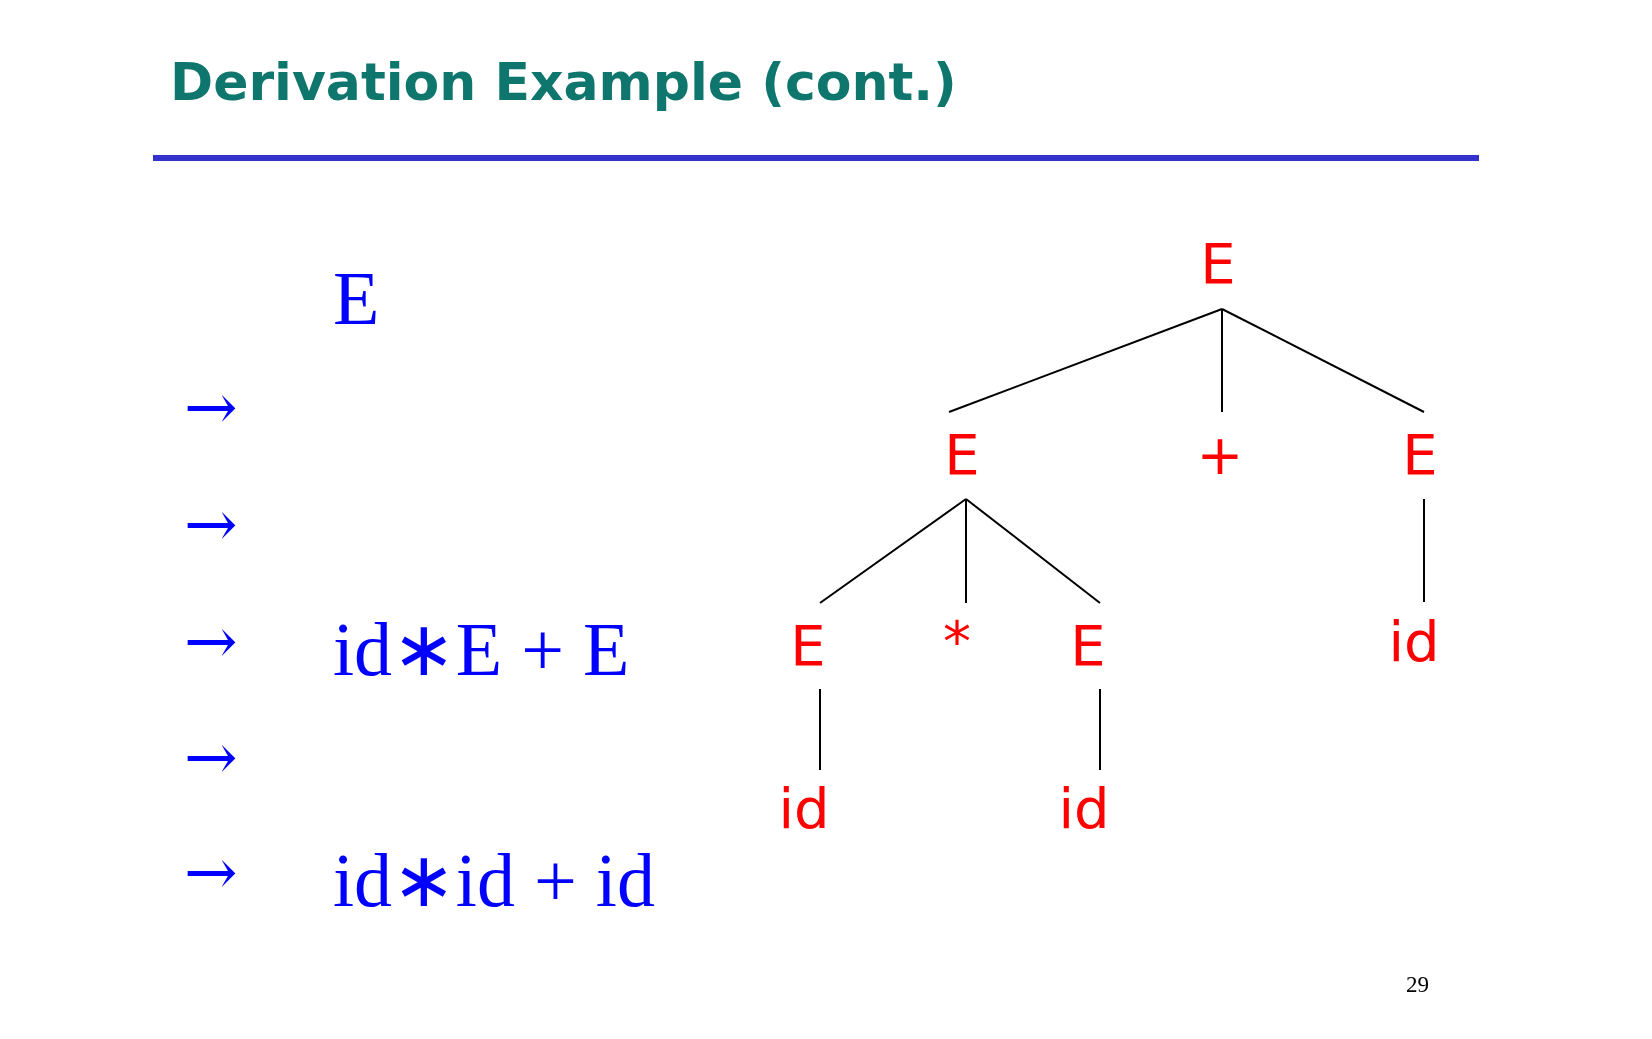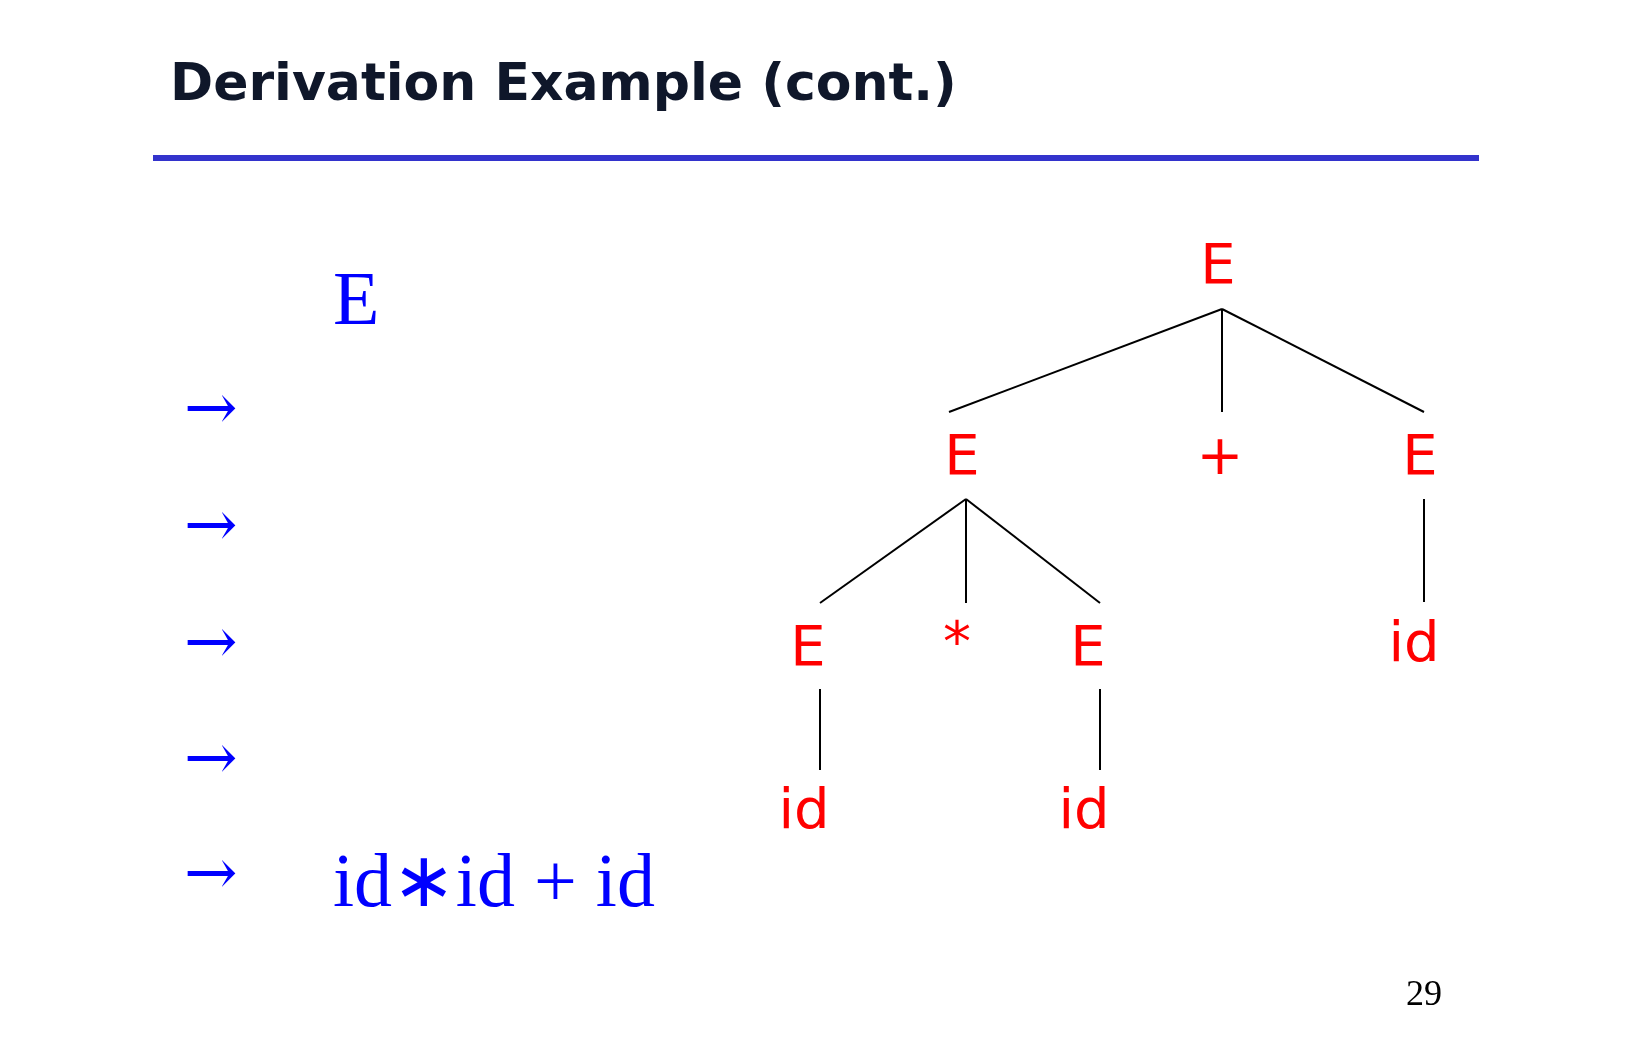--- a/index.html
+++ b/index.html
@@ -1,20 +1,20 @@
 <!DOCTYPE html>
 <html><head>
 <meta charset="utf-8">
 <style>
   html, body { margin: 0; padding: 0; background: #ffffff; }
   body { width: 1652px; height: 1039px; position: relative; overflow: hidden; }
   .title {
     position: absolute; left: 170px; top: 52px;
     font-family: "DejaVu Sans", sans-serif; font-weight: bold;
-    font-size: 52px; color: #0f172a; letter-spacing: 0px; white-space: nowrap;
+    font-size: 52px; color: #0f766e; letter-spacing: 0px; white-space: nowrap;
   }
   .rule {
     position: absolute; left: 153px; top: 155px; width: 1326px; height: 6px;
     background: #3333cc;
   }
   .deriv-row { position: absolute; left: 0; height: 100px; width: 760px; }
   .arrow {
     position: absolute; left: 184px; bottom: 0;
     font-family: "DejaVu Serif", serif; font-size: 64px; line-height: 1; color: #0000ff;
   }
@@ -24,21 +24,21 @@
     color: #0000ff; white-space: pre;
   }
   .tree { position: absolute; left: 0; top: 0; width: 1652px; height: 1039px; }
   .node {
     position: absolute; transform: translateX(-50%);
     font-family: "DejaVu Sans", sans-serif; font-size: 56px; line-height: 1;
     color: #ff0000; white-space: nowrap;
   }
   .page-num {
     position: absolute; left: 1406px; top: 972px;
-    font-family: "Liberation Serif", serif; font-size: 36px; color: #000;
+    font-family: "Liberation Serif", serif; font-size: 23px; color: #000;
   }
 </style>
 </head>
 <body>
 
 <div class="title">Derivation Example (cont.)</div>
 <div class="rule"></div>
 
 <div>
   <div class="deriv-row" style="top:222px;">
@@ -46,20 +46,21 @@
     <span class="form">E</span>
   </div>
   <div class="deriv-row" style="top:339px;">
     <span class="arrow">→</span>
   </div>
   <div class="deriv-row" style="top:456px;">
     <span class="arrow">→</span>
   </div>
   <div class="deriv-row" style="top:573px;">
     <span class="arrow">→</span>
+    <span class="form">id∗E + E</span>
   </div>
   <div class="deriv-row" style="top:689px;">
     <span class="arrow">→</span>
   </div>
   <div class="deriv-row" style="top:804px;">
     <span class="arrow">→</span>
     <span class="form">id∗id + id</span>
   </div>
 </div>
 

